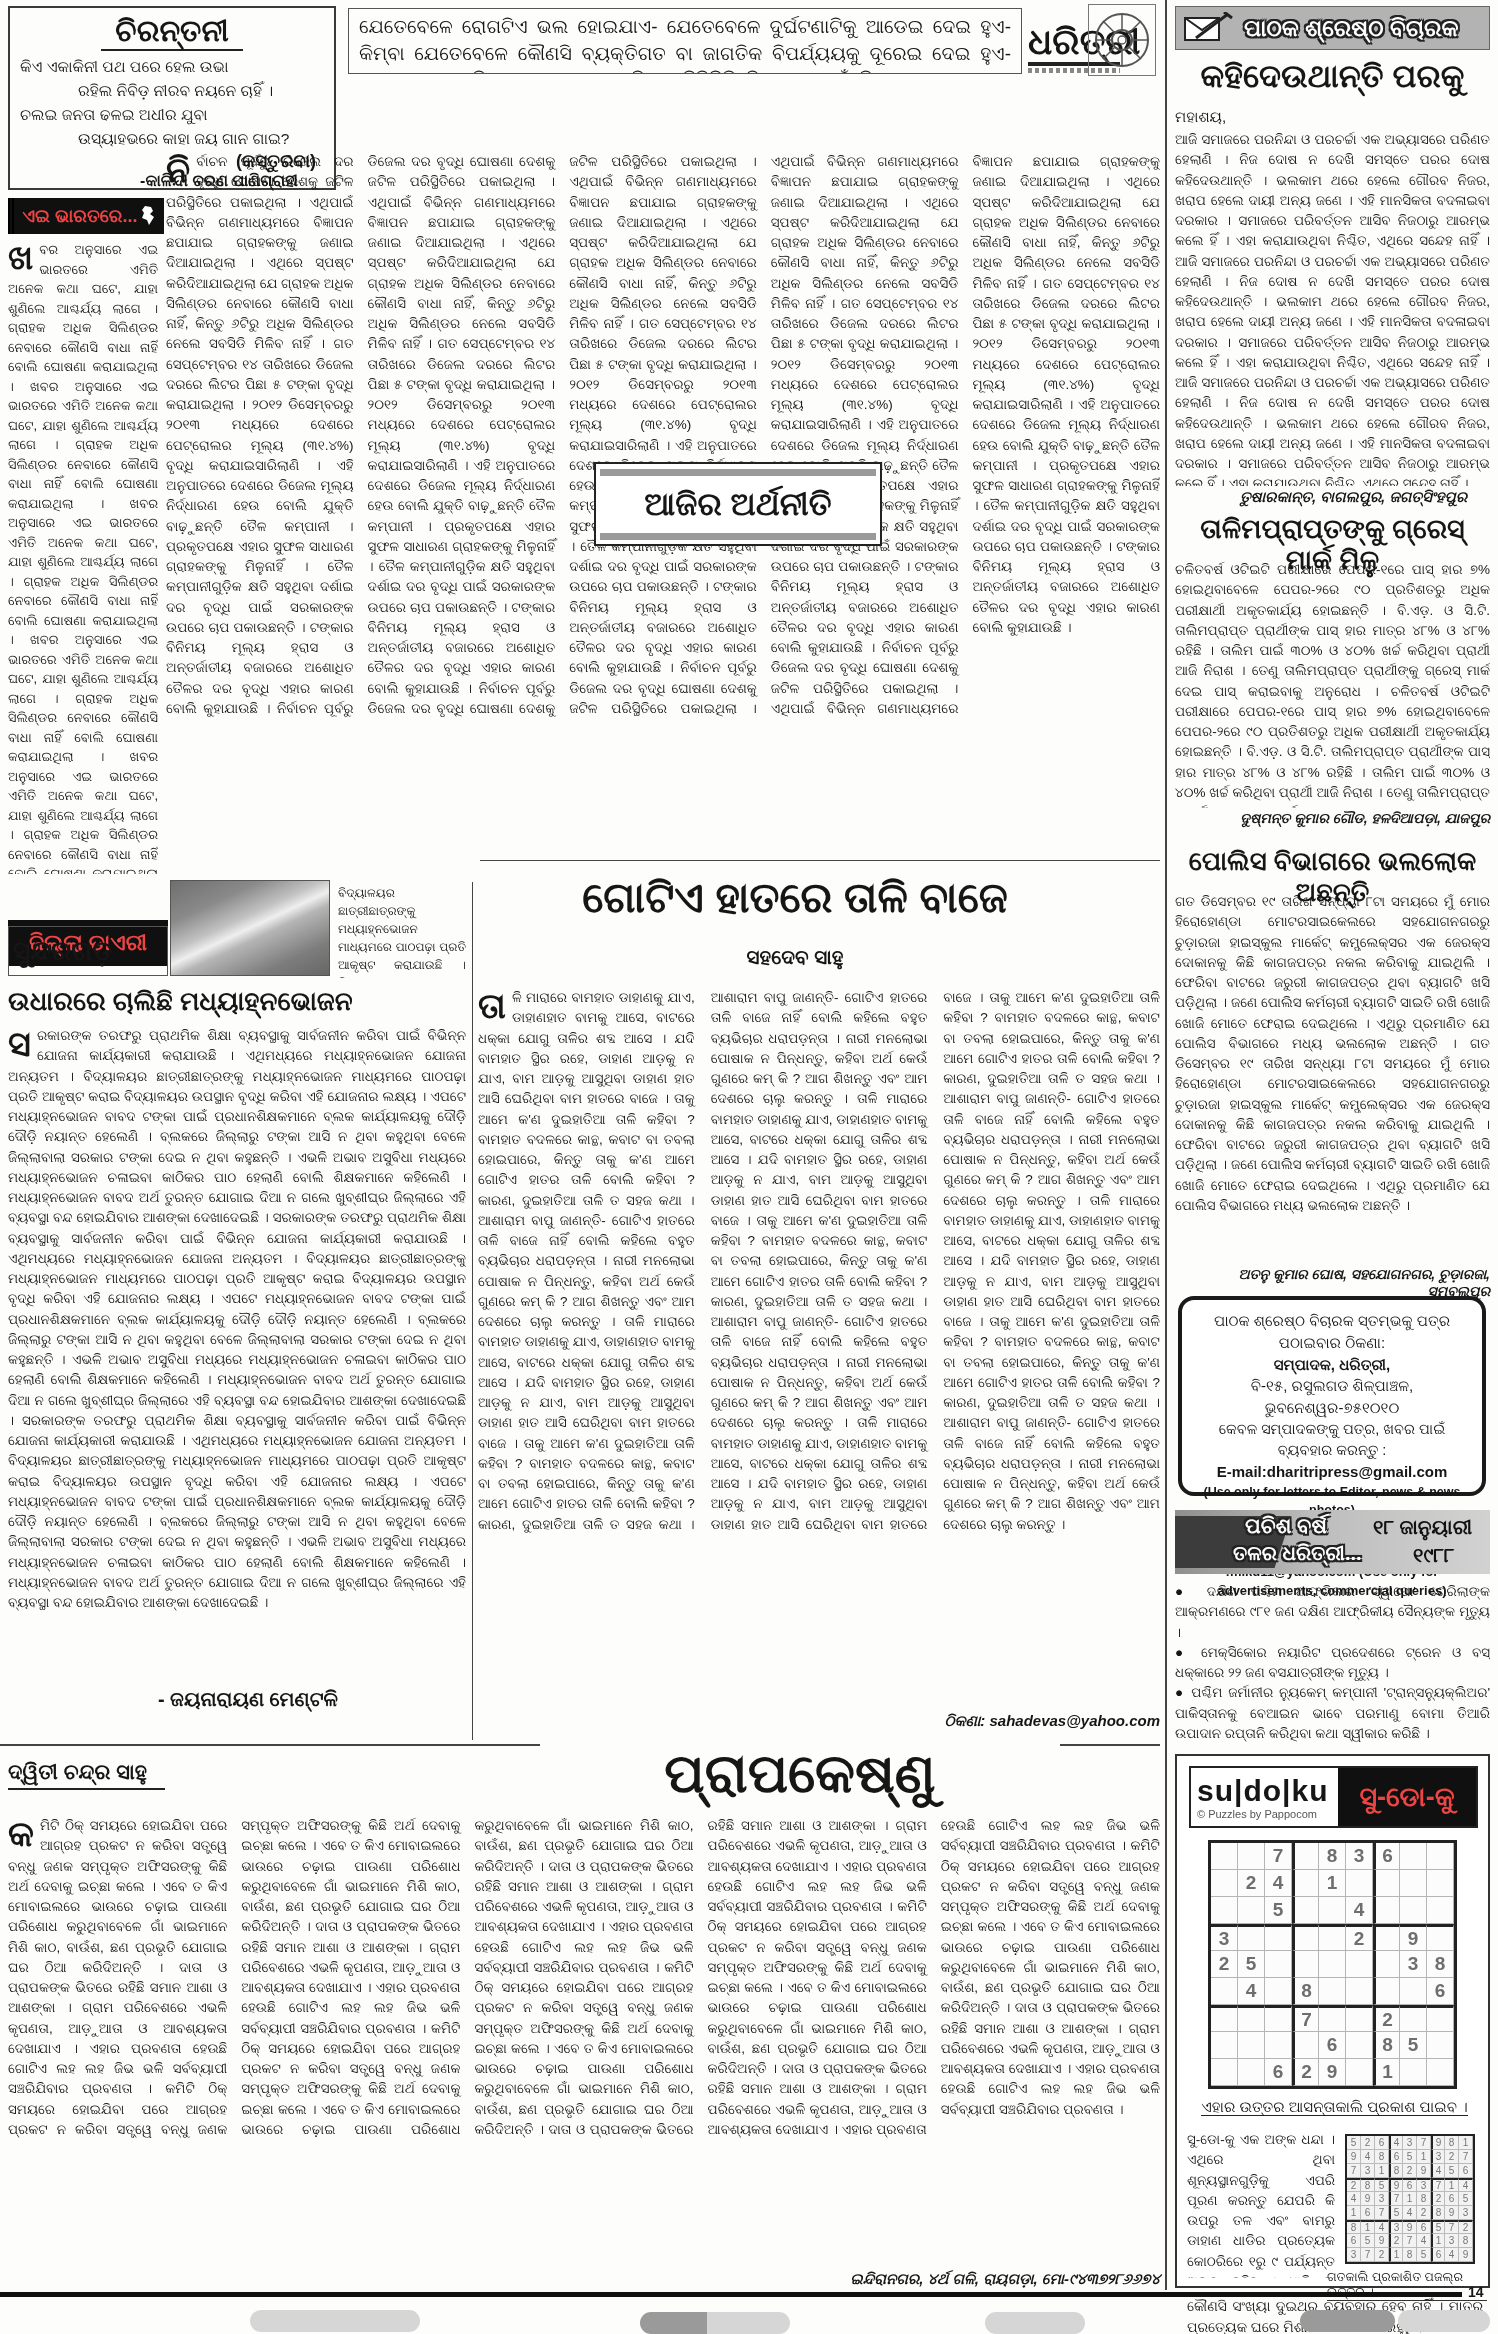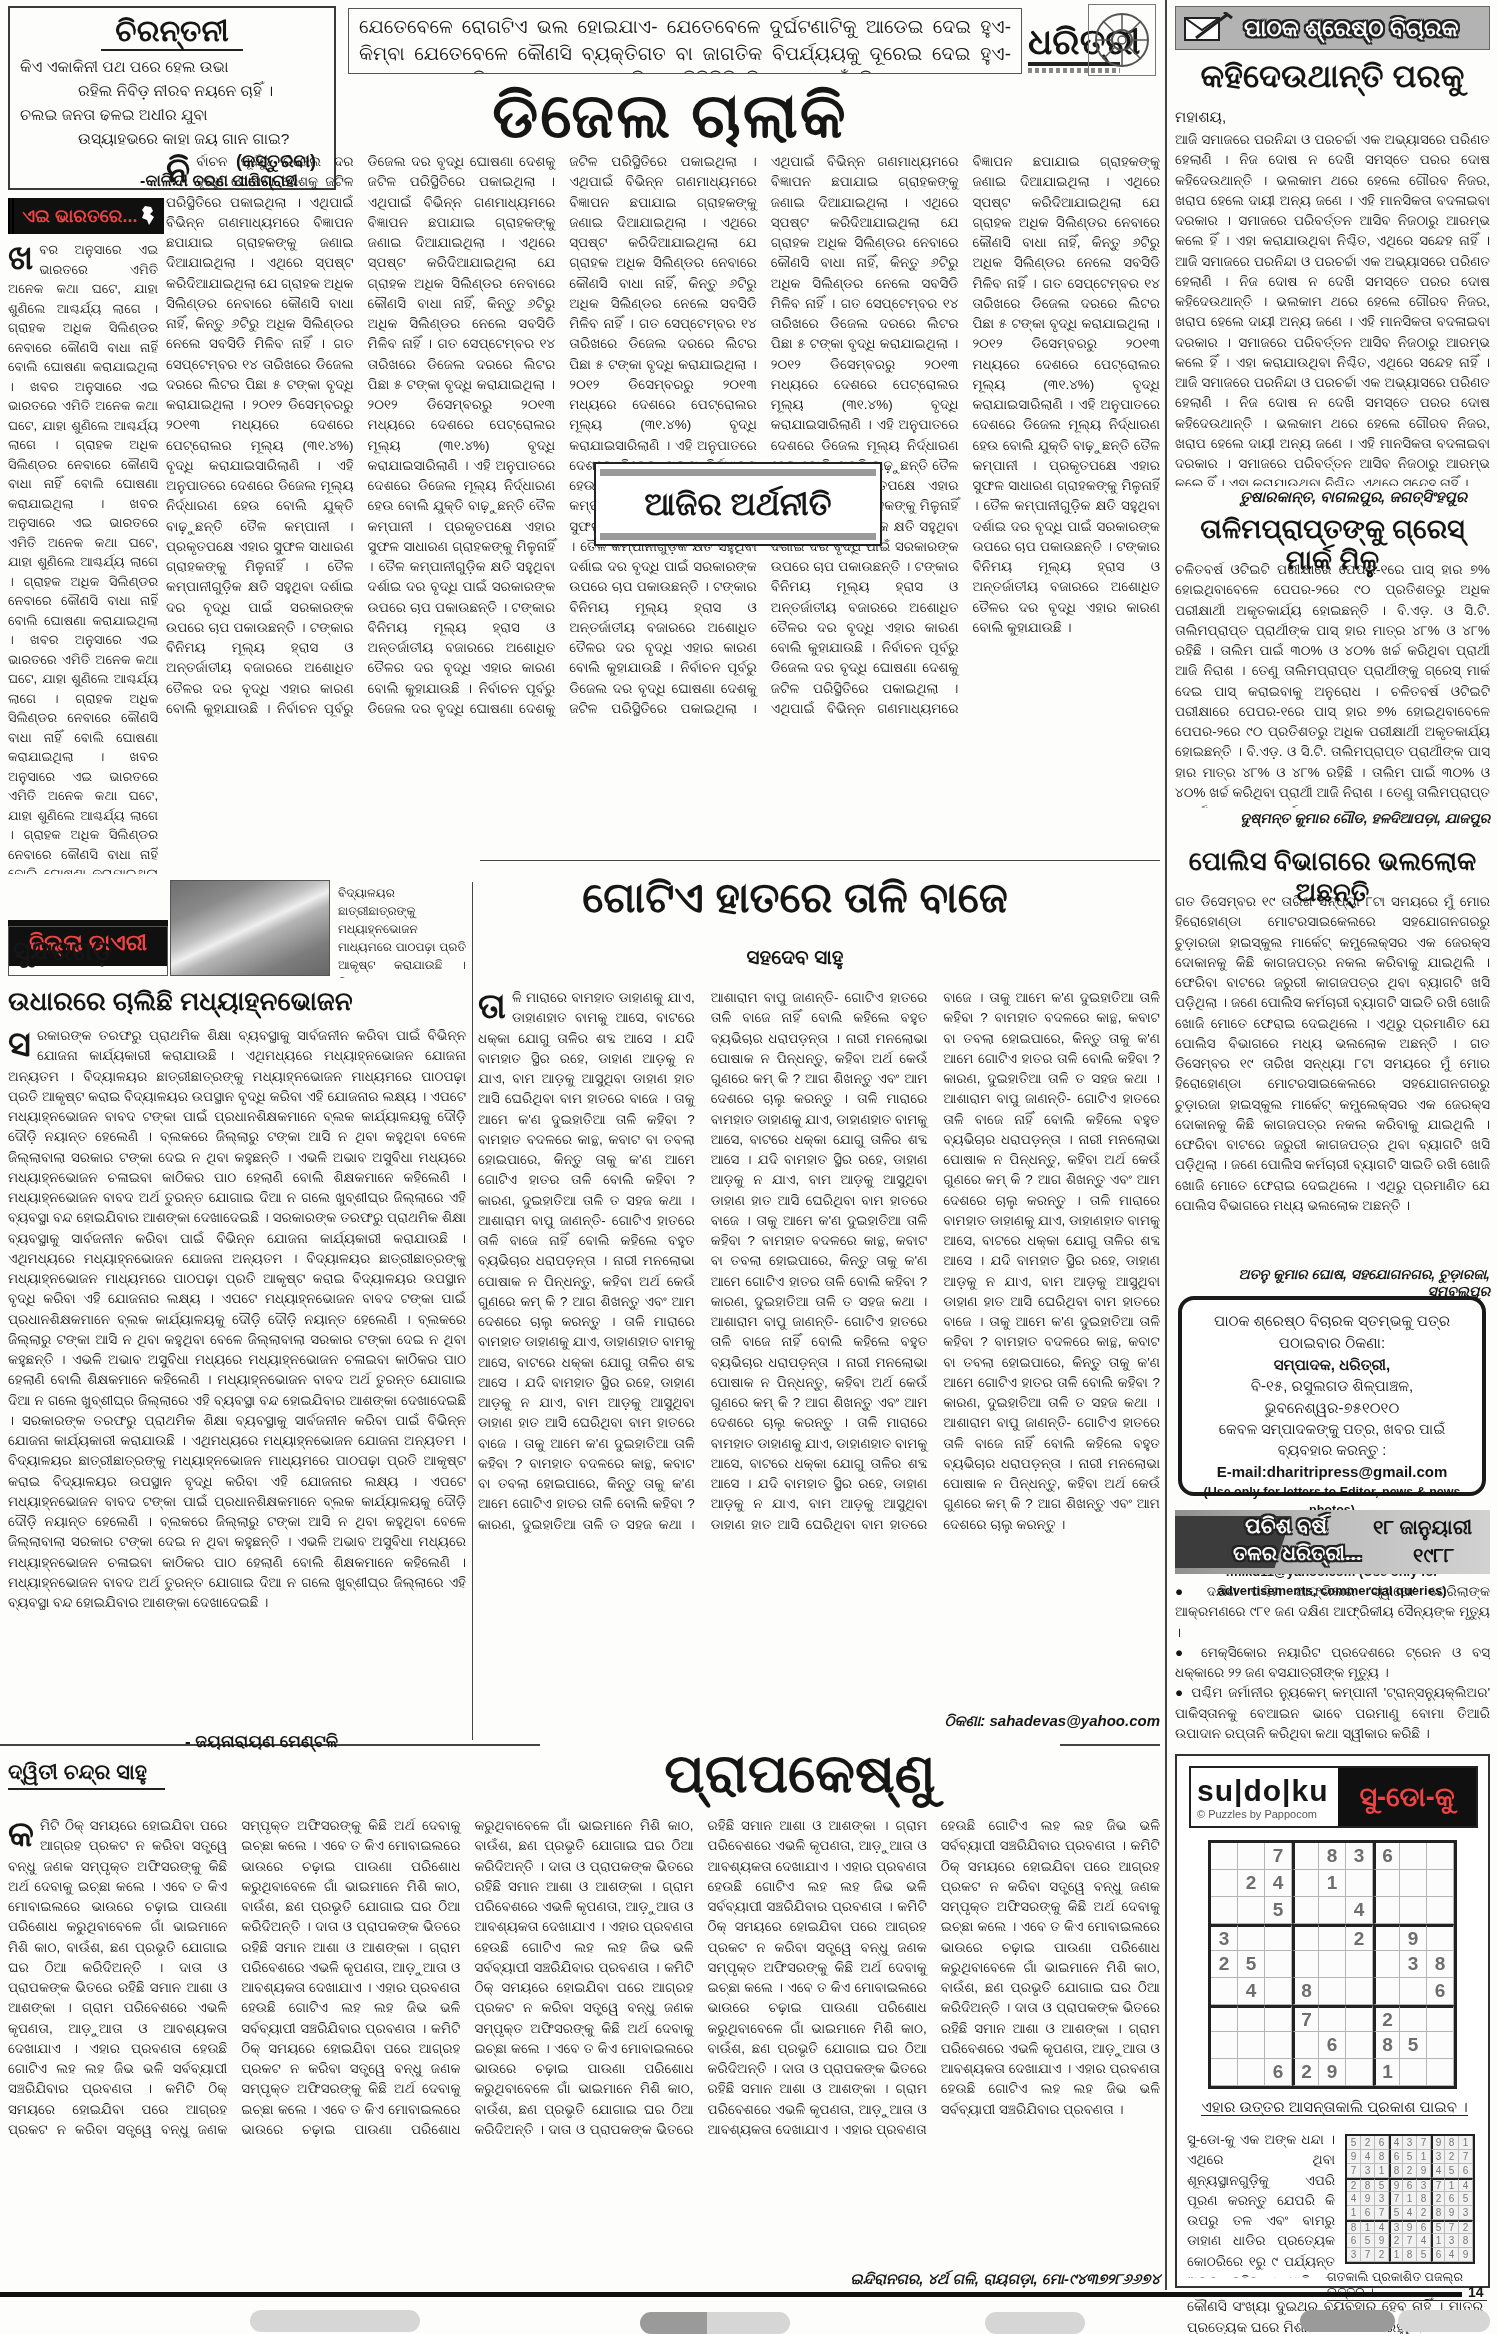--- a/index.html
+++ b/index.html
@@ -81,21 +81,20 @@
         <line x1="2" y1="28" x2="18" y2="28"></line>
           <line x1="38" y1="28" x2="54" y2="28"></line>
         <line x1="9" y1="9" x2="21" y2="21"></line>
           <line x1="35" y1="35" x2="47" y2="47"></line>
         <line x1="47" y1="9" x2="35" y2="21"></line>
           <line x1="21" y1="35" x2="9" y2="47"></line>
       </g>
     </svg>
   </div>
 
-  <div class="abs bold center" style="left:200px;top:80px;width:940px;font-size:62px;letter-spacing:2px;">ଡିଜେଲ ଚାଲାକି</div>
 
   <div class="abs kicker-black" style="left:8px;top:198px;width:150px;height:36px;border-left:6px double #000;">
     <span class="bold" style="font-size:18px;">ଏଇ ଭାରତରେ...</span>
     <svg width="16" height="20" viewBox="0 0 16 20" style="margin-left:2px;">
       <path d="M5 0 L11 1 L13 5 L10 8 L14 11 L9 19 L7 14 L2 12 L4 7 L2 4 Z" fill="#fff"></path>
     </svg>
   </div>
   <div class="abs just dropcap" style="left:8px;top:240px;width:150px;height:634px;font-size:13px;">ଖବର ଅନୁସାରେ ଏଇ ଭାରତରେ ଏମିତି ଅନେକ କଥା ଘଟେ, ଯାହା ଶୁଣିଲେ ଆଶ୍ଚର୍ଯ୍ୟ ଲାଗେ । ଗ୍ରାହକ ଅଧିକ ସିଲିଣ୍ଡର ନେବାରେ କୌଣସି ବାଧା ନାହିଁ ବୋଲି ଘୋଷଣା କରାଯାଇଥିଲା । ଖବର ଅନୁସାରେ ଏଇ ଭାରତରେ ଏମିତି ଅନେକ କଥା ଘଟେ, ଯାହା ଶୁଣିଲେ ଆଶ୍ଚର୍ଯ୍ୟ ଲାଗେ । ଗ୍ରାହକ ଅଧିକ ସିଲିଣ୍ଡର ନେବାରେ କୌଣସି ବାଧା ନାହିଁ ବୋଲି ଘୋଷଣା କରାଯାଇଥିଲା । ଖବର ଅନୁସାରେ ଏଇ ଭାରତରେ ଏମିତି ଅନେକ କଥା ଘଟେ, ଯାହା ଶୁଣିଲେ ଆଶ୍ଚର୍ଯ୍ୟ ଲାଗେ । ଗ୍ରାହକ ଅଧିକ ସିଲିଣ୍ଡର ନେବାରେ କୌଣସି ବାଧା ନାହିଁ ବୋଲି ଘୋଷଣା କରାଯାଇଥିଲା । ଖବର ଅନୁସାରେ ଏଇ ଭାରତରେ ଏମିତି ଅନେକ କଥା ଘଟେ, ଯାହା ଶୁଣିଲେ ଆଶ୍ଚର୍ଯ୍ୟ ଲାଗେ । ଗ୍ରାହକ ଅଧିକ ସିଲିଣ୍ଡର ନେବାରେ କୌଣସି ବାଧା ନାହିଁ ବୋଲି ଘୋଷଣା କରାଯାଇଥିଲା । ଖବର ଅନୁସାରେ ଏଇ ଭାରତରେ ଏମିତି ଅନେକ କଥା ଘଟେ, ଯାହା ଶୁଣିଲେ ଆଶ୍ଚର୍ଯ୍ୟ ଲାଗେ । ଗ୍ରାହକ ଅଧିକ ସିଲିଣ୍ଡର ନେବାରେ କୌଣସି ବାଧା ନାହିଁ ବୋଲି ଘୋଷଣା କରାଯାଇଥିଲା । ଖବର ଅନୁସାରେ ଏଇ ଭାରତରେ ଏମିତି ଅନେକ କଥା ଘଟେ, ଯାହା ଶୁଣିଲେ ଆଶ୍ଚର୍ଯ୍ୟ ଲାଗେ । ଗ୍ରାହକ ଅଧିକ ସିଲିଣ୍ଡର ନେବାରେ କୌଣସି ବାଧା ନାହିଁ ବୋଲି ଘୋଷଣା କରାଯାଇଥିଲା । ଖବର ଅନୁସାରେ ଏଇ ଭାରତରେ ଏମିତି ଅନେକ କଥା ଘଟେ, ଯାହା ଶୁଣିଲେ ଆଶ୍ଚର୍ଯ୍ୟ ଲାଗେ । ଗ୍ରାହକ ଅଧିକ ସିଲିଣ୍ଡର ନେବାରେ କୌଣସି ବାଧା ନାହିଁ ବୋଲି ଘୋଷଣା କରାଯାଇଥିଲା । ଖବର ଅନୁସାରେ ଏଇ ଭାରତରେ ଏମିତି ଅନେକ କଥା ଘଟେ, ଯାହା ଶୁଣିଲେ ଆଶ୍ଚର୍ଯ୍ୟ ଲାଗେ । ଗ୍ରାହକ ଅଧିକ ସିଲିଣ୍ଡର ନେବାରେ କୌଣସି ବାଧା ନାହିଁ ବୋଲି ଘୋଷଣା କରାଯାଇଥିଲା । </div>
 
   <div class="abs just cols5 dropcap" style="left:166px;top:152px;width:994px;height:720px;font-size:13.5px;">ନିର୍ବାଚନ ପୂର୍ବରୁ ଡିଜେଲ ଦର ବୃଦ୍ଧି ଘୋଷଣା ଦେଶକୁ ଜଟିଳ ପରିସ୍ଥିତିରେ ପକାଇଥିଲା । ଏଥିପାଇଁ ବିଭିନ୍ନ ଗଣମାଧ୍ୟମରେ ବିଜ୍ଞାପନ ଛପାଯାଇ ଗ୍ରାହକଙ୍କୁ ଜଣାଇ ଦିଆଯାଇଥିଲା । ଏଥିରେ ସ୍ପଷ୍ଟ କରିଦିଆଯାଇଥିଲା ଯେ ଗ୍ରାହକ ଅଧିକ ସିଲିଣ୍ଡର ନେବାରେ କୌଣସି ବାଧା ନାହିଁ, କିନ୍ତୁ ୬ଟିରୁ ଅଧିକ ସିଲିଣ୍ଡର ନେଲେ ସବସିଡି ମିଳିବ ନାହିଁ । ଗତ ସେପ୍ଟେମ୍ବର ୧୪ ତାରିଖରେ ଡିଜେଲ ଦରରେ ଲିଟର ପିଛା ୫ ଟଙ୍କା ବୃଦ୍ଧି କରାଯାଇଥିଲା । ୨୦୧୨ ଡିସେମ୍ବରରୁ ୨୦୧୩ ମଧ୍ୟରେ ଦେଶରେ ପେଟ୍ରୋଲର ମୂଲ୍ୟ (୩୧.୪%) ବୃଦ୍ଧି କରାଯାଇସାରିଲାଣି । ଏହି ଅନୁପାତରେ ଦେଶରେ ଡିଜେଲ ମୂଲ୍ୟ ନିର୍ଦ୍ଧାରଣ ହେଉ ବୋଲି ଯୁକ୍ତି ବାଢ଼ୁଛନ୍ତି ତୈଳ କମ୍ପାନୀ । ପ୍ରକୃତପକ୍ଷେ ଏହାର ସୁଫଳ ସାଧାରଣ ଗ୍ରାହକଙ୍କୁ ମିଳୁନାହିଁ । ତୈଳ କମ୍ପାନୀଗୁଡ଼ିକ କ୍ଷତି ସହୁଥିବା ଦର୍ଶାଇ ଦର ବୃଦ୍ଧି ପାଇଁ ସରକାରଙ୍କ ଉପରେ ଚାପ ପକାଉଛନ୍ତି । ଟଙ୍କାର ବିନିମୟ ମୂଲ୍ୟ ହ୍ରାସ ଓ ଅନ୍ତର୍ଜାତୀୟ ବଜାରରେ ଅଶୋଧିତ ତୈଳର ଦର ବୃଦ୍ଧି ଏହାର କାରଣ ବୋଲି କୁହାଯାଉଛି । ନିର୍ବାଚନ ପୂର୍ବରୁ ଡିଜେଲ ଦର ବୃଦ୍ଧି ଘୋଷଣା ଦେଶକୁ ଜଟିଳ ପରିସ୍ଥିତିରେ ପକାଇଥିଲା । ଏଥିପାଇଁ ବିଭିନ୍ନ ଗଣମାଧ୍ୟମରେ ବିଜ୍ଞାପନ ଛପାଯାଇ ଗ୍ରାହକଙ୍କୁ ଜଣାଇ ଦିଆଯାଇଥିଲା । ଏଥିରେ ସ୍ପଷ୍ଟ କରିଦିଆଯାଇଥିଲା ଯେ ଗ୍ରାହକ ଅଧିକ ସିଲିଣ୍ଡର ନେବାରେ କୌଣସି ବାଧା ନାହିଁ, କିନ୍ତୁ ୬ଟିରୁ ଅଧିକ ସିଲିଣ୍ଡର ନେଲେ ସବସିଡି ମିଳିବ ନାହିଁ । ଗତ ସେପ୍ଟେମ୍ବର ୧୪ ତାରିଖରେ ଡିଜେଲ ଦରରେ ଲିଟର ପିଛା ୫ ଟଙ୍କା ବୃଦ୍ଧି କରାଯାଇଥିଲା । ୨୦୧୨ ଡିସେମ୍ବରରୁ ୨୦୧୩ ମଧ୍ୟରେ ଦେଶରେ ପେଟ୍ରୋଲର ମୂଲ୍ୟ (୩୧.୪%) ବୃଦ୍ଧି କରାଯାଇସାରିଲାଣି । ଏହି ଅନୁପାତରେ ଦେଶରେ ଡିଜେଲ ମୂଲ୍ୟ ନିର୍ଦ୍ଧାରଣ ହେଉ ବୋଲି ଯୁକ୍ତି ବାଢ଼ୁଛନ୍ତି ତୈଳ କମ୍ପାନୀ । ପ୍ରକୃତପକ୍ଷେ ଏହାର ସୁଫଳ ସାଧାରଣ ଗ୍ରାହକଙ୍କୁ ମିଳୁନାହିଁ । ତୈଳ କମ୍ପାନୀଗୁଡ଼ିକ କ୍ଷତି ସହୁଥିବା ଦର୍ଶାଇ ଦର ବୃଦ୍ଧି ପାଇଁ ସରକାରଙ୍କ ଉପରେ ଚାପ ପକାଉଛନ୍ତି । ଟଙ୍କାର ବିନିମୟ ମୂଲ୍ୟ ହ୍ରାସ ଓ ଅନ୍ତର୍ଜାତୀୟ ବଜାରରେ ଅଶୋଧିତ ତୈଳର ଦର ବୃଦ୍ଧି ଏହାର କାରଣ ବୋଲି କୁହାଯାଉଛି । ନିର୍ବାଚନ ପୂର୍ବରୁ ଡିଜେଲ ଦର ବୃଦ୍ଧି ଘୋଷଣା ଦେଶକୁ ଜଟିଳ ପରିସ୍ଥିତିରେ ପକାଇଥିଲା । ଏଥିପାଇଁ ବିଭିନ୍ନ ଗଣମାଧ୍ୟମରେ ବିଜ୍ଞାପନ ଛପାଯାଇ ଗ୍ରାହକଙ୍କୁ ଜଣାଇ ଦିଆଯାଇଥିଲା । ଏଥିରେ ସ୍ପଷ୍ଟ କରିଦିଆଯାଇଥିଲା ଯେ ଗ୍ରାହକ ଅଧିକ ସିଲିଣ୍ଡର ନେବାରେ କୌଣସି ବାଧା ନାହିଁ, କିନ୍ତୁ ୬ଟିରୁ ଅଧିକ ସିଲିଣ୍ଡର ନେଲେ ସବସିଡି ମିଳିବ ନାହିଁ । ଗତ ସେପ୍ଟେମ୍ବର ୧୪ ତାରିଖରେ ଡିଜେଲ ଦରରେ ଲିଟର ପିଛା ୫ ଟଙ୍କା ବୃଦ୍ଧି କରାଯାଇଥିଲା । ୨୦୧୨ ଡିସେମ୍ବରରୁ ୨୦୧୩ ମଧ୍ୟରେ ଦେଶରେ ପେଟ୍ରୋଲର ମୂଲ୍ୟ (୩୧.୪%) ବୃଦ୍ଧି କରାଯାଇସାରିଲାଣି । ଏହି ଅନୁପାତରେ ଦେଶରେ ଡିଜେଲ ମୂଲ୍ୟ ନିର୍ଦ୍ଧାରଣ ହେଉ ବୋଲି ଯୁକ୍ତି ବାଢ଼ୁଛନ୍ତି ତୈଳ କମ୍ପାନୀ । ପ୍ରକୃତପକ୍ଷେ ଏହାର ସୁଫଳ ସାଧାରଣ ଗ୍ରାହକଙ୍କୁ ମିଳୁନାହିଁ । ତୈଳ କମ୍ପାନୀଗୁଡ଼ିକ କ୍ଷତି ସହୁଥିବା ଦର୍ଶାଇ ଦର ବୃଦ୍ଧି ପାଇଁ ସରକାରଙ୍କ ଉପରେ ଚାପ ପକାଉଛନ୍ତି । ଟଙ୍କାର ବିନିମୟ ମୂଲ୍ୟ ହ୍ରାସ ଓ ଅନ୍ତର୍ଜାତୀୟ ବଜାରରେ ଅଶୋଧିତ ତୈଳର ଦର ବୃଦ୍ଧି ଏହାର କାରଣ ବୋଲି କୁହାଯାଉଛି । ନିର୍ବାଚନ ପୂର୍ବରୁ ଡିଜେଲ ଦର ବୃଦ୍ଧି ଘୋଷଣା ଦେଶକୁ ଜଟିଳ ପରିସ୍ଥିତିରେ ପକାଇଥିଲା । ଏଥିପାଇଁ ବିଭିନ୍ନ ଗଣମାଧ୍ୟମରେ ବିଜ୍ଞାପନ ଛପାଯାଇ ଗ୍ରାହକଙ୍କୁ ଜଣାଇ ଦିଆଯାଇଥିଲା । ଏଥିରେ ସ୍ପଷ୍ଟ କରିଦିଆଯାଇଥିଲା ଯେ ଗ୍ରାହକ ଅଧିକ ସିଲିଣ୍ଡର ନେବାରେ କୌଣସି ବାଧା ନାହିଁ, କିନ୍ତୁ ୬ଟିରୁ ଅଧିକ ସିଲିଣ୍ଡର ନେଲେ ସବସିଡି ମିଳିବ ନାହିଁ । ଗତ ସେପ୍ଟେମ୍ବର ୧୪ ତାରିଖରେ ଡିଜେଲ ଦରରେ ଲିଟର ପିଛା ୫ ଟଙ୍କା ବୃଦ୍ଧି କରାଯାଇଥିଲା । ୨୦୧୨ ଡିସେମ୍ବରରୁ ୨୦୧୩ ମଧ୍ୟରେ ଦେଶରେ ପେଟ୍ରୋଲର ମୂଲ୍ୟ (୩୧.୪%) ବୃଦ୍ଧି କରାଯାଇସାରିଲାଣି । ଏହି ଅନୁପାତରେ ଦେଶରେ ଡିଜେଲ ମୂଲ୍ୟ ନିର୍ଦ୍ଧାରଣ ହେଉ ବୋଲି ଯୁକ୍ତି ବାଢ଼ୁଛନ୍ତି ତୈଳ କମ୍ପାନୀ । ପ୍ରକୃତପକ୍ଷେ ଏହାର ସୁଫଳ ସାଧାରଣ ଗ୍ରାହକଙ୍କୁ ମିଳୁନାହିଁ । ତୈଳ କମ୍ପାନୀଗୁଡ଼ିକ କ୍ଷତି ସହୁଥିବା ଦର୍ଶାଇ ଦର ବୃଦ୍ଧି ପାଇଁ ସରକାରଙ୍କ ଉପରେ ଚାପ ପକାଉଛନ୍ତି । ଟଙ୍କାର ବିନିମୟ ମୂଲ୍ୟ ହ୍ରାସ ଓ ଅନ୍ତର୍ଜାତୀୟ ବଜାରରେ ଅଶୋଧିତ ତୈଳର ଦର ବୃଦ୍ଧି ଏହାର କାରଣ ବୋଲି କୁହାଯାଉଛି । ନିର୍ବାଚନ ପୂର୍ବରୁ ଡିଜେଲ ଦର ବୃଦ୍ଧି ଘୋଷଣା ଦେଶକୁ ଜଟିଳ ପରିସ୍ଥିତିରେ ପକାଇଥିଲା । ଏଥିପାଇଁ ବିଭିନ୍ନ ଗଣମାଧ୍ୟମରେ ବିଜ୍ଞାପନ ଛପାଯାଇ ଗ୍ରାହକଙ୍କୁ ଜଣାଇ ଦିଆଯାଇଥିଲା । ଏଥିରେ ସ୍ପଷ୍ଟ କରିଦିଆଯାଇଥିଲା ଯେ ଗ୍ରାହକ ଅଧିକ ସିଲିଣ୍ଡର ନେବାରେ କୌଣସି ବାଧା ନାହିଁ, କିନ୍ତୁ ୬ଟିରୁ ଅଧିକ ସିଲିଣ୍ଡର ନେଲେ ସବସିଡି ମିଳିବ ନାହିଁ । ଗତ ସେପ୍ଟେମ୍ବର ୧୪ ତାରିଖରେ ଡିଜେଲ ଦରରେ ଲିଟର ପିଛା ୫ ଟଙ୍କା ବୃଦ୍ଧି କରାଯାଇଥିଲା । ୨୦୧୨ ଡିସେମ୍ବରରୁ ୨୦୧୩ ମଧ୍ୟରେ ଦେଶରେ ପେଟ୍ରୋଲର ମୂଲ୍ୟ (୩୧.୪%) ବୃଦ୍ଧି କରାଯାଇସାରିଲାଣି । ଏହି ଅନୁପାତରେ ଦେଶରେ ଡିଜେଲ ମୂଲ୍ୟ ନିର୍ଦ୍ଧାରଣ ହେଉ ବୋଲି ଯୁକ୍ତି ବାଢ଼ୁଛନ୍ତି ତୈଳ କମ୍ପାନୀ । ପ୍ରକୃତପକ୍ଷେ ଏହାର ସୁଫଳ ସାଧାରଣ ଗ୍ରାହକଙ୍କୁ ମିଳୁନାହିଁ । ତୈଳ କମ୍ପାନୀଗୁଡ଼ିକ କ୍ଷତି ସହୁଥିବା ଦର୍ଶାଇ ଦର ବୃଦ୍ଧି ପାଇଁ ସରକାରଙ୍କ ଉପରେ ଚାପ ପକାଉଛନ୍ତି । ଟଙ୍କାର ବିନିମୟ ମୂଲ୍ୟ ହ୍ରାସ ଓ ଅନ୍ତର୍ଜାତୀୟ ବଜାରରେ ଅଶୋଧିତ ତୈଳର ଦର ବୃଦ୍ଧି ଏହାର କାରଣ ବୋଲି କୁହାଯାଉଛି । </div>
@@ -114,21 +113,21 @@
   <div class="abs kicker-black" style="left:8px;top:920px;width:160px;height:46px;">
     <span class="bold" style="font-size:22px;">ଜିଲ୍ଲା ଡାଏରୀ</span>
   </div>
   <div class="abs" style="left:8px;top:926px;width:160px;height:50px;border:1px solid #555;box-sizing:border-box;display:flex;align-items:center;">
     <span class="bold" style="font-size:27px;padding-left:4px;">ସୁନ୍ଦରଗଡ଼</span>
   </div>
   <div class="abs photo" style="left:170px;top:880px;width:160px;height:96px;border:1px solid #555;box-sizing:border-box;"></div>
   <div class="abs just" style="left:338px;top:884px;width:128px;height:94px;font-size:12px;">ବିଦ୍ୟାଳୟର ଛାତ୍ରୀଛାତ୍ରଙ୍କୁ ମଧ୍ୟାହ୍ନଭୋଜନ ମାଧ୍ୟମରେ ପାଠପଢ଼ା ପ୍ରତି ଆକୃଷ୍ଟ କରାଯାଉଛି । ବିଦ୍ୟାଳୟର ଛାତ୍ରୀଛାତ୍ରଙ୍କୁ ମଧ୍ୟାହ୍ନଭୋଜନ ମାଧ୍ୟମରେ ପାଠପଢ଼ା ପ୍ରତି ଆକୃଷ୍ଟ କରାଯାଉଛି । </div>
   <div class="abs bold" style="left:8px;top:986px;width:460px;font-size:26px;">ଉଧାରରେ ଚାଲିଛି ମଧ୍ୟାହ୍ନଭୋଜନ</div>
   <div class="abs just dropcap" style="left:8px;top:1026px;width:458px;height:666px;font-size:13.5px;">ସରକାରଙ୍କ ତରଫରୁ ପ୍ରାଥମିକ ଶିକ୍ଷା ବ୍ୟବସ୍ଥାକୁ ସାର୍ବଜନୀନ କରିବା ପାଇଁ ବିଭିନ୍ନ ଯୋଜନା କାର୍ଯ୍ୟକାରୀ କରାଯାଉଛି । ଏଥିମଧ୍ୟରେ ମଧ୍ୟାହ୍ନଭୋଜନ ଯୋଜନା ଅନ୍ୟତମ । ବିଦ୍ୟାଳୟର ଛାତ୍ରୀଛାତ୍ରଙ୍କୁ ମଧ୍ୟାହ୍ନଭୋଜନ ମାଧ୍ୟମରେ ପାଠପଢ଼ା ପ୍ରତି ଆକୃଷ୍ଟ କରାଇ ବିଦ୍ୟାଳୟର ଉପସ୍ଥାନ ବୃଦ୍ଧି କରିବା ଏହି ଯୋଜନାର ଲକ୍ଷ୍ୟ । ଏପଟେ ମଧ୍ୟାହ୍ନଭୋଜନ ବାବଦ ଟଙ୍କା ପାଇଁ ପ୍ରଧାନଶିକ୍ଷକମାନେ ବ୍ଲକ କାର୍ଯ୍ୟାଳୟକୁ ଦୌଡ଼ି ଦୌଡ଼ି ନୟାନ୍ତ ହେଲେଣି । ବ୍ଲକରେ ଜିଲ୍ଲାରୁ ଟଙ୍କା ଆସି ନ ଥିବା କହୁଥିବା ବେଳେ ଜିଲ୍ଲାବାଲା ସରକାର ଟଙ୍କା ଦେଇ ନ ଥିବା କହୁଛନ୍ତି । ଏଭଳି ଅଭାବ ଅସୁବିଧା ମଧ୍ୟରେ ମଧ୍ୟାହ୍ନଭୋଜନ ଚଳାଇବା କାଠିକର ପାଠ ହେଲାଣି ବୋଲି ଶିକ୍ଷକମାନେ କହିଲେଣି । ମଧ୍ୟାହ୍ନଭୋଜନ ବାବଦ ଅର୍ଥ ତୁରନ୍ତ ଯୋଗାଇ ଦିଆ ନ ଗଲେ ଖୁବ୍‌ଶୀଘ୍ର ଜିଲ୍ଲାରେ ଏହି ବ୍ୟବସ୍ଥା ବନ୍ଦ ହୋଇଯିବାର ଆଶଙ୍କା ଦେଖାଦେଇଛି । ସରକାରଙ୍କ ତରଫରୁ ପ୍ରାଥମିକ ଶିକ୍ଷା ବ୍ୟବସ୍ଥାକୁ ସାର୍ବଜନୀନ କରିବା ପାଇଁ ବିଭିନ୍ନ ଯୋଜନା କାର୍ଯ୍ୟକାରୀ କରାଯାଉଛି । ଏଥିମଧ୍ୟରେ ମଧ୍ୟାହ୍ନଭୋଜନ ଯୋଜନା ଅନ୍ୟତମ । ବିଦ୍ୟାଳୟର ଛାତ୍ରୀଛାତ୍ରଙ୍କୁ ମଧ୍ୟାହ୍ନଭୋଜନ ମାଧ୍ୟମରେ ପାଠପଢ଼ା ପ୍ରତି ଆକୃଷ୍ଟ କରାଇ ବିଦ୍ୟାଳୟର ଉପସ୍ଥାନ ବୃଦ୍ଧି କରିବା ଏହି ଯୋଜନାର ଲକ୍ଷ୍ୟ । ଏପଟେ ମଧ୍ୟାହ୍ନଭୋଜନ ବାବଦ ଟଙ୍କା ପାଇଁ ପ୍ରଧାନଶିକ୍ଷକମାନେ ବ୍ଲକ କାର୍ଯ୍ୟାଳୟକୁ ଦୌଡ଼ି ଦୌଡ଼ି ନୟାନ୍ତ ହେଲେଣି । ବ୍ଲକରେ ଜିଲ୍ଲାରୁ ଟଙ୍କା ଆସି ନ ଥିବା କହୁଥିବା ବେଳେ ଜିଲ୍ଲାବାଲା ସରକାର ଟଙ୍କା ଦେଇ ନ ଥିବା କହୁଛନ୍ତି । ଏଭଳି ଅଭାବ ଅସୁବିଧା ମଧ୍ୟରେ ମଧ୍ୟାହ୍ନଭୋଜନ ଚଳାଇବା କାଠିକର ପାଠ ହେଲାଣି ବୋଲି ଶିକ୍ଷକମାନେ କହିଲେଣି । ମଧ୍ୟାହ୍ନଭୋଜନ ବାବଦ ଅର୍ଥ ତୁରନ୍ତ ଯୋଗାଇ ଦିଆ ନ ଗଲେ ଖୁବ୍‌ଶୀଘ୍ର ଜିଲ୍ଲାରେ ଏହି ବ୍ୟବସ୍ଥା ବନ୍ଦ ହୋଇଯିବାର ଆଶଙ୍କା ଦେଖାଦେଇଛି । ସରକାରଙ୍କ ତରଫରୁ ପ୍ରାଥମିକ ଶିକ୍ଷା ବ୍ୟବସ୍ଥାକୁ ସାର୍ବଜନୀନ କରିବା ପାଇଁ ବିଭିନ୍ନ ଯୋଜନା କାର୍ଯ୍ୟକାରୀ କରାଯାଉଛି । ଏଥିମଧ୍ୟରେ ମଧ୍ୟାହ୍ନଭୋଜନ ଯୋଜନା ଅନ୍ୟତମ । ବିଦ୍ୟାଳୟର ଛାତ୍ରୀଛାତ୍ରଙ୍କୁ ମଧ୍ୟାହ୍ନଭୋଜନ ମାଧ୍ୟମରେ ପାଠପଢ଼ା ପ୍ରତି ଆକୃଷ୍ଟ କରାଇ ବିଦ୍ୟାଳୟର ଉପସ୍ଥାନ ବୃଦ୍ଧି କରିବା ଏହି ଯୋଜନାର ଲକ୍ଷ୍ୟ । ଏପଟେ ମଧ୍ୟାହ୍ନଭୋଜନ ବାବଦ ଟଙ୍କା ପାଇଁ ପ୍ରଧାନଶିକ୍ଷକମାନେ ବ୍ଲକ କାର୍ଯ୍ୟାଳୟକୁ ଦୌଡ଼ି ଦୌଡ଼ି ନୟାନ୍ତ ହେଲେଣି । ବ୍ଲକରେ ଜିଲ୍ଲାରୁ ଟଙ୍କା ଆସି ନ ଥିବା କହୁଥିବା ବେଳେ ଜିଲ୍ଲାବାଲା ସରକାର ଟଙ୍କା ଦେଇ ନ ଥିବା କହୁଛନ୍ତି । ଏଭଳି ଅଭାବ ଅସୁବିଧା ମଧ୍ୟରେ ମଧ୍ୟାହ୍ନଭୋଜନ ଚଳାଇବା କାଠିକର ପାଠ ହେଲାଣି ବୋଲି ଶିକ୍ଷକମାନେ କହିଲେଣି । ମଧ୍ୟାହ୍ନଭୋଜନ ବାବଦ ଅର୍ଥ ତୁରନ୍ତ ଯୋଗାଇ ଦିଆ ନ ଗଲେ ଖୁବ୍‌ଶୀଘ୍ର ଜିଲ୍ଲାରେ ଏହି ବ୍ୟବସ୍ଥା ବନ୍ଦ ହୋଇଯିବାର ଆଶଙ୍କା ଦେଖାଦେଇଛି । </div>
-  <div class="abs right bold" style="left:8px;top:1732px;width:330px;font-size:17px;">- ଜୟନାରାୟଣ ମେଣ୍ଟଳି</div>
+  <div class="abs right bold" style="left:8px;top:1688px;width:330px;font-size:20px;">- ଜୟନାରାୟଣ ମେଣ୍ଟଳି</div>
 
   <div class="abs bold center" style="left:430px;top:874px;width:730px;font-size:42px;">ଗୋଟିଏ ହାତରେ ତାଳି ବାଜେ</div>
   <div class="abs bold center" style="left:430px;top:946px;width:730px;font-size:20px;">ସହଦେବ ସାହୁ</div>
   <div class="abs just cols3 dropcap" style="left:478px;top:988px;width:682px;height:716px;font-size:13.5px;">ତାଳି ମାରାରେ ବାମହାତ ଡାହାଣକୁ ଯାଏ, ଡାହାଣହାତ ବାମକୁ ଆସେ, ବାଟରେ ଧକ୍କା ଯୋଗୁ ତାଳିର ଶବ୍ଦ ଆସେ । ଯଦି ବାମହାତ ସ୍ଥିର ରହେ, ଡାହାଣ ଆଡ଼କୁ ନ ଯାଏ, ବାମ ଆଡ଼କୁ ଆସୁଥିବା ଡାହାଣ ହାତ ଆସି ଘେରିଥିବା ବାମ ହାତରେ ବାଜେ । ତାକୁ ଆମେ କ'ଣ ଦୁଇହାତିଆ ତାଳି କହିବା ? ବାମହାତ ବଦଳରେ କାନ୍ଥ, କବାଟ ବା ତବଲା ହୋଇପାରେ, କିନ୍ତୁ ତାକୁ କ'ଣ ଆମେ ଗୋଟିଏ ହାତର ତାଳି ବୋଲି କହିବା ? କାରଣ, ଦୁଇହାତିଆ ତାଳି ତ ସହଜ କଥା । ଆଶାରାମ ବାପୁ ଜାଣନ୍ତି- ଗୋଟିଏ ହାତରେ ତାଳି ବାଜେ ନାହିଁ ବୋଲି କହିଲେ ବହୁତ ବ୍ୟଭିଚାର ଧରାପଡ଼ନ୍ତା । ନାରୀ ମନଲୋଭା ପୋଷାକ ନ ପିନ୍ଧନ୍ତୁ, କହିବା ଅର୍ଥ କେଉଁ ଗୁଣରେ କମ୍ କି ? ଆଗ ଶିଖନ୍ତୁ ଏବଂ ଆମ ଦେଶରେ ଚାଲୁ କରନ୍ତୁ । ତାଳି ମାରାରେ ବାମହାତ ଡାହାଣକୁ ଯାଏ, ଡାହାଣହାତ ବାମକୁ ଆସେ, ବାଟରେ ଧକ୍କା ଯୋଗୁ ତାଳିର ଶବ୍ଦ ଆସେ । ଯଦି ବାମହାତ ସ୍ଥିର ରହେ, ଡାହାଣ ଆଡ଼କୁ ନ ଯାଏ, ବାମ ଆଡ଼କୁ ଆସୁଥିବା ଡାହାଣ ହାତ ଆସି ଘେରିଥିବା ବାମ ହାତରେ ବାଜେ । ତାକୁ ଆମେ କ'ଣ ଦୁଇହାତିଆ ତାଳି କହିବା ? ବାମହାତ ବଦଳରେ କାନ୍ଥ, କବାଟ ବା ତବଲା ହୋଇପାରେ, କିନ୍ତୁ ତାକୁ କ'ଣ ଆମେ ଗୋଟିଏ ହାତର ତାଳି ବୋଲି କହିବା ? କାରଣ, ଦୁଇହାତିଆ ତାଳି ତ ସହଜ କଥା । ଆଶାରାମ ବାପୁ ଜାଣନ୍ତି- ଗୋଟିଏ ହାତରେ ତାଳି ବାଜେ ନାହିଁ ବୋଲି କହିଲେ ବହୁତ ବ୍ୟଭିଚାର ଧରାପଡ଼ନ୍ତା । ନାରୀ ମନଲୋଭା ପୋଷାକ ନ ପିନ୍ଧନ୍ତୁ, କହିବା ଅର୍ଥ କେଉଁ ଗୁଣରେ କମ୍ କି ? ଆଗ ଶିଖନ୍ତୁ ଏବଂ ଆମ ଦେଶରେ ଚାଲୁ କରନ୍ତୁ । ତାଳି ମାରାରେ ବାମହାତ ଡାହାଣକୁ ଯାଏ, ଡାହାଣହାତ ବାମକୁ ଆସେ, ବାଟରେ ଧକ୍କା ଯୋଗୁ ତାଳିର ଶବ୍ଦ ଆସେ । ଯଦି ବାମହାତ ସ୍ଥିର ରହେ, ଡାହାଣ ଆଡ଼କୁ ନ ଯାଏ, ବାମ ଆଡ଼କୁ ଆସୁଥିବା ଡାହାଣ ହାତ ଆସି ଘେରିଥିବା ବାମ ହାତରେ ବାଜେ । ତାକୁ ଆମେ କ'ଣ ଦୁଇହାତିଆ ତାଳି କହିବା ? ବାମହାତ ବଦଳରେ କାନ୍ଥ, କବାଟ ବା ତବଲା ହୋଇପାରେ, କିନ୍ତୁ ତାକୁ କ'ଣ ଆମେ ଗୋଟିଏ ହାତର ତାଳି ବୋଲି କହିବା ? କାରଣ, ଦୁଇହାତିଆ ତାଳି ତ ସହଜ କଥା । ଆଶାରାମ ବାପୁ ଜାଣନ୍ତି- ଗୋଟିଏ ହାତରେ ତାଳି ବାଜେ ନାହିଁ ବୋଲି କହିଲେ ବହୁତ ବ୍ୟଭିଚାର ଧରାପଡ଼ନ୍ତା । ନାରୀ ମନଲୋଭା ପୋଷାକ ନ ପିନ୍ଧନ୍ତୁ, କହିବା ଅର୍ଥ କେଉଁ ଗୁଣରେ କମ୍ କି ? ଆଗ ଶିଖନ୍ତୁ ଏବଂ ଆମ ଦେଶରେ ଚାଲୁ କରନ୍ତୁ । ତାଳି ମାରାରେ ବାମହାତ ଡାହାଣକୁ ଯାଏ, ଡାହାଣହାତ ବାମକୁ ଆସେ, ବାଟରେ ଧକ୍କା ଯୋଗୁ ତାଳିର ଶବ୍ଦ ଆସେ । ଯଦି ବାମହାତ ସ୍ଥିର ରହେ, ଡାହାଣ ଆଡ଼କୁ ନ ଯାଏ, ବାମ ଆଡ଼କୁ ଆସୁଥିବା ଡାହାଣ ହାତ ଆସି ଘେରିଥିବା ବାମ ହାତରେ ବାଜେ । ତାକୁ ଆମେ କ'ଣ ଦୁଇହାତିଆ ତାଳି କହିବା ? ବାମହାତ ବଦଳରେ କାନ୍ଥ, କବାଟ ବା ତବଲା ହୋଇପାରେ, କିନ୍ତୁ ତାକୁ କ'ଣ ଆମେ ଗୋଟିଏ ହାତର ତାଳି ବୋଲି କହିବା ? କାରଣ, ଦୁଇହାତିଆ ତାଳି ତ ସହଜ କଥା । ଆଶାରାମ ବାପୁ ଜାଣନ୍ତି- ଗୋଟିଏ ହାତରେ ତାଳି ବାଜେ ନାହିଁ ବୋଲି କହିଲେ ବହୁତ ବ୍ୟଭିଚାର ଧରାପଡ଼ନ୍ତା । ନାରୀ ମନଲୋଭା ପୋଷାକ ନ ପିନ୍ଧନ୍ତୁ, କହିବା ଅର୍ଥ କେଉଁ ଗୁଣରେ କମ୍ କି ? ଆଗ ଶିଖନ୍ତୁ ଏବଂ ଆମ ଦେଶରେ ଚାଲୁ କରନ୍ତୁ । ତାଳି ମାରାରେ ବାମହାତ ଡାହାଣକୁ ଯାଏ, ଡାହାଣହାତ ବାମକୁ ଆସେ, ବାଟରେ ଧକ୍କା ଯୋଗୁ ତାଳିର ଶବ୍ଦ ଆସେ । ଯଦି ବାମହାତ ସ୍ଥିର ରହେ, ଡାହାଣ ଆଡ଼କୁ ନ ଯାଏ, ବାମ ଆଡ଼କୁ ଆସୁଥିବା ଡାହାଣ ହାତ ଆସି ଘେରିଥିବା ବାମ ହାତରେ ବାଜେ । ତାକୁ ଆମେ କ'ଣ ଦୁଇହାତିଆ ତାଳି କହିବା ? ବାମହାତ ବଦଳରେ କାନ୍ଥ, କବାଟ ବା ତବଲା ହୋଇପାରେ, କିନ୍ତୁ ତାକୁ କ'ଣ ଆମେ ଗୋଟିଏ ହାତର ତାଳି ବୋଲି କହିବା ? କାରଣ, ଦୁଇହାତିଆ ତାଳି ତ ସହଜ କଥା । ଆଶାରାମ ବାପୁ ଜାଣନ୍ତି- ଗୋଟିଏ ହାତରେ ତାଳି ବାଜେ ନାହିଁ ବୋଲି କହିଲେ ବହୁତ ବ୍ୟଭିଚାର ଧରାପଡ଼ନ୍ତା । ନାରୀ ମନଲୋଭା ପୋଷାକ ନ ପିନ୍ଧନ୍ତୁ, କହିବା ଅର୍ଥ କେଉଁ ଗୁଣରେ କମ୍ କି ? ଆଗ ଶିଖନ୍ତୁ ଏବଂ ଆମ ଦେଶରେ ଚାଲୁ କରନ୍ତୁ । </div>
   <div class="abs right sig" style="left:880px;top:1712px;width:280px;font-size:15px;background:#fdfdfc;">ଠିକଣା: sahadevas@yahoo.com</div>
 
   <div class="abs" style="left:1175px;top:6px;width:315px;height:44px;background:#b3b3b3;border:1px solid #666;box-sizing:border-box;display:flex;align-items:center;gap:8px;padding:0 8px;">
     <svg width="52" height="32" viewBox="0 0 52 32">
       <rect x="1" y="6" width="34" height="22" fill="#fff" stroke="#222" stroke-width="2"></rect>
       <path d="M1 6 L18 18 L35 6" fill="none" stroke="#222" stroke-width="2"></path>

